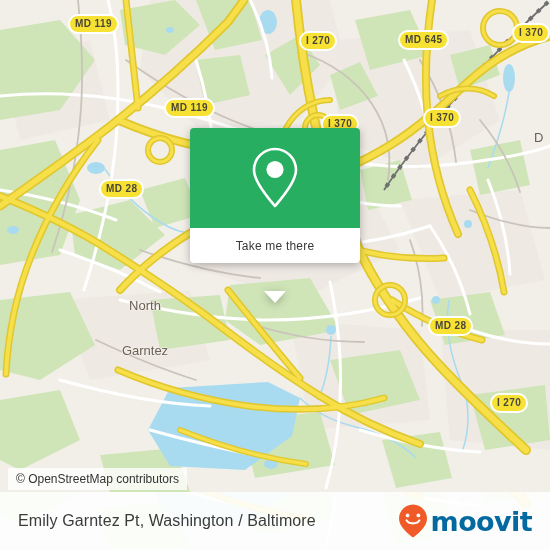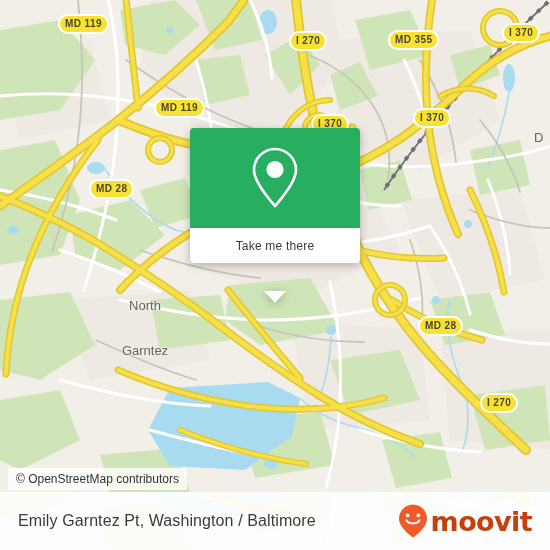--- a/index.html
+++ b/index.html
@@ -25,20 +25,21 @@
     border-radius:10px;
     color:#4a4637;
     font-size:10px;
     font-weight:bold;
     letter-spacing:.4px;
     line-height:13px;
     padding:1px 5px 2px 5px;
     white-space:nowrap;
     box-sizing:border-box;
     font-family:"Liberation Sans", sans-serif;
+    margin-left:10px;
   }
 
   
   .place{
     position:absolute;
     color:#6b6156;
     font-size:13px;
     line-height:15px;
     text-align:center;
     white-space:pre;
@@ -98,21 +99,21 @@
     position:relative;width:550px;height:58px;
     display:flex;align-items:center;justify-content:space-between;
     padding:0 18px 0 18px;box-sizing:border-box;
   }
   .footer-title{
     color:#3b3b3b;font-size:16px;letter-spacing:.1px;white-space:nowrap;
     font-family:"Liberation Sans", sans-serif;
   }
   .brand{display:flex;align-items:center;gap:2px;}
   .brand-word{
-    color:#c2410c;font-size:27px;line-height:27px;font-weight:bold;
+    color:#0369a1;font-size:27px;line-height:27px;font-weight:bold;
     letter-spacing:-.6px;
     font-family:"DejaVu Sans", sans-serif;
   }
 </style>
 </head>
 <body>
 
 <div id="root">
 
   <div class="map-area">
@@ -296,21 +297,21 @@
             <path d="M286,128 C296,110 312,100 330,100" stroke-width="3"></path>
           </g>
         </g>
       </defs>
 
       <use href="#maptiles"></use>
     </svg>
 
     <div class="shield" style="left:58px;top:14px;">MD 119</div>
     <div class="shield" style="left:289px;top:31px;">I 270</div>
-    <div class="shield" style="left:388px;top:30px;">MD 355</div>
+    <div class="shield" style="left:388px;top:30px;">MD 645</div>
     <div class="shield" style="left:502px;top:23px;">I 370</div>
     <div class="shield" style="left:154px;top:98px;">MD 119</div>
     <div class="shield" style="left:311px;top:114px;">I 370</div>
     <div class="shield" style="left:413px;top:108px;">I 370</div>
     <div class="shield" style="left:89px;top:179px;">MD 28</div>
     <div class="shield" style="left:418px;top:316px;">MD 28</div>
     <div class="shield" style="left:480px;top:393px;">I 270</div>
 
     <div class="place" style="left:101px;top:268px;width:88px;">
       <div>North</div>

